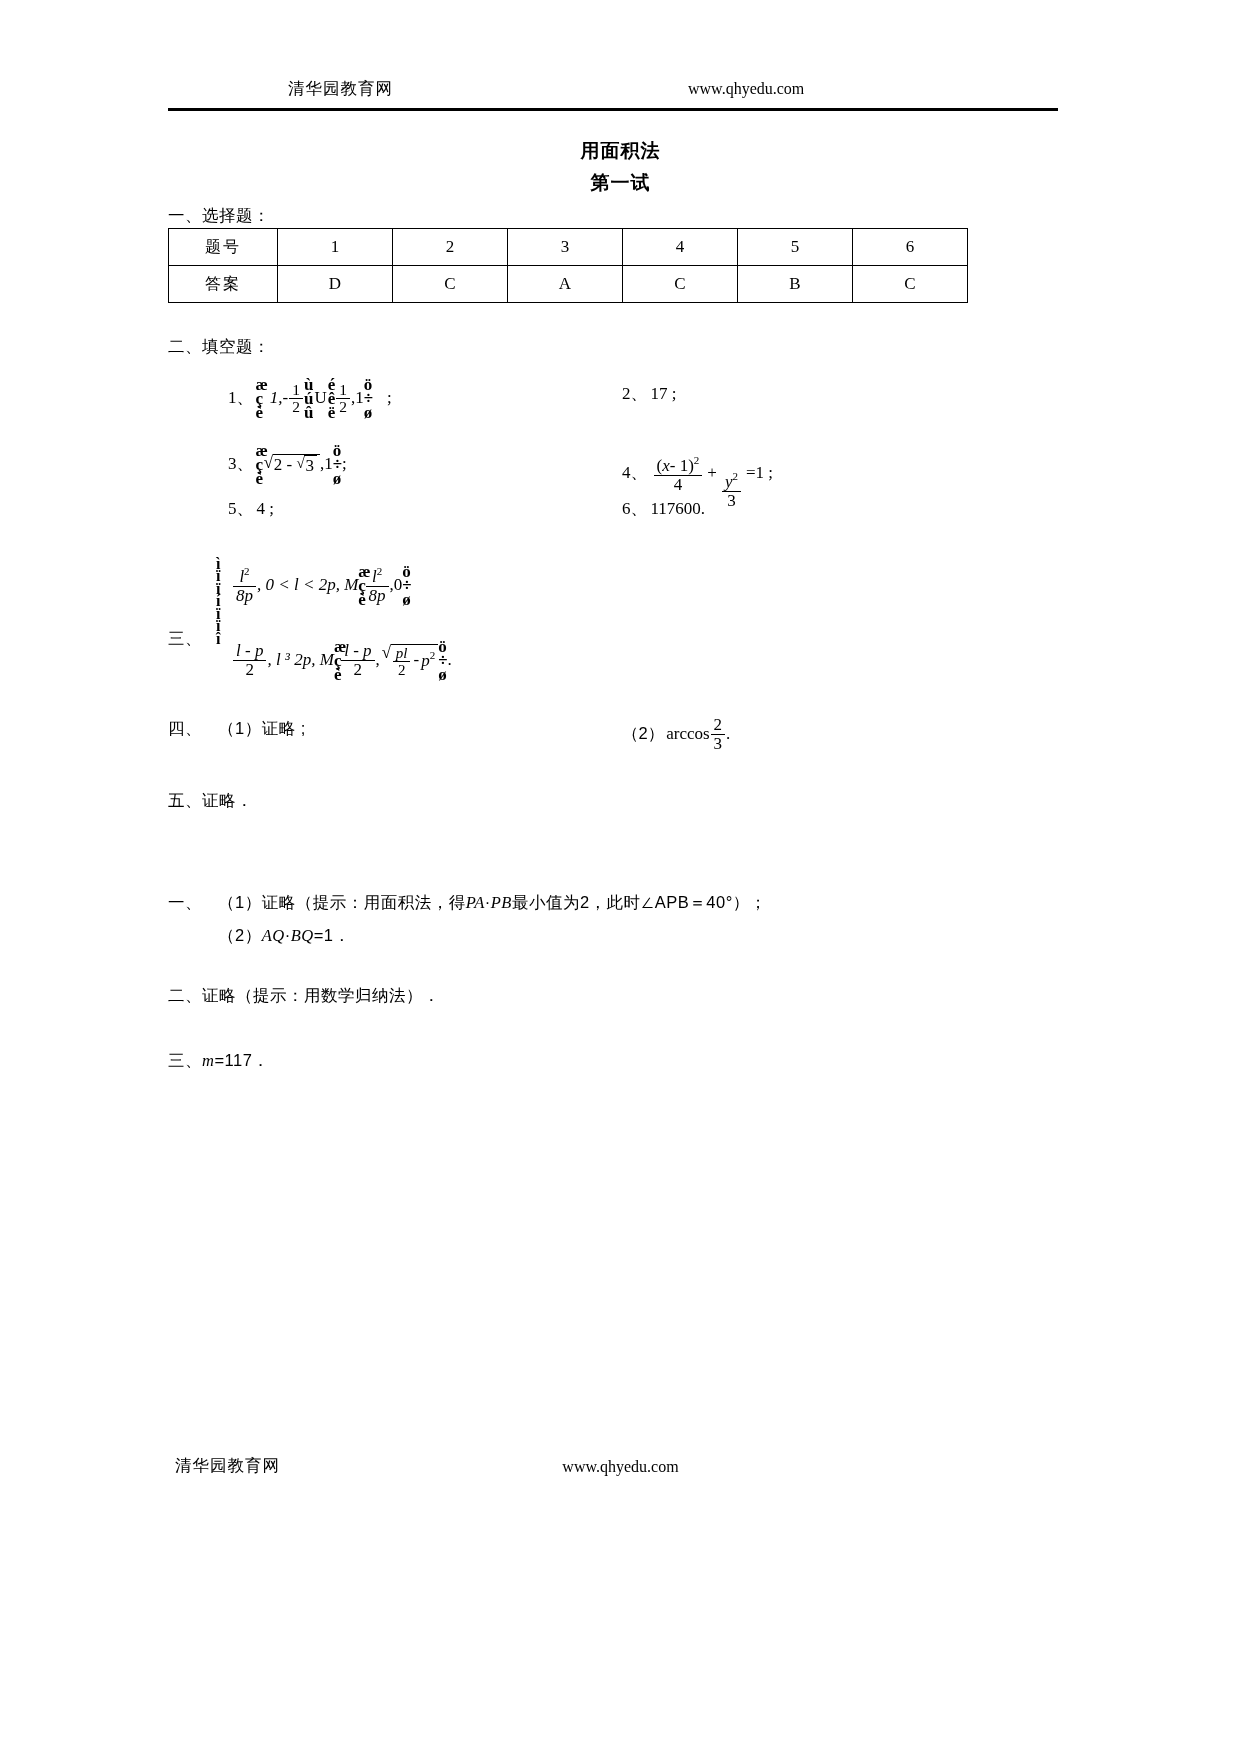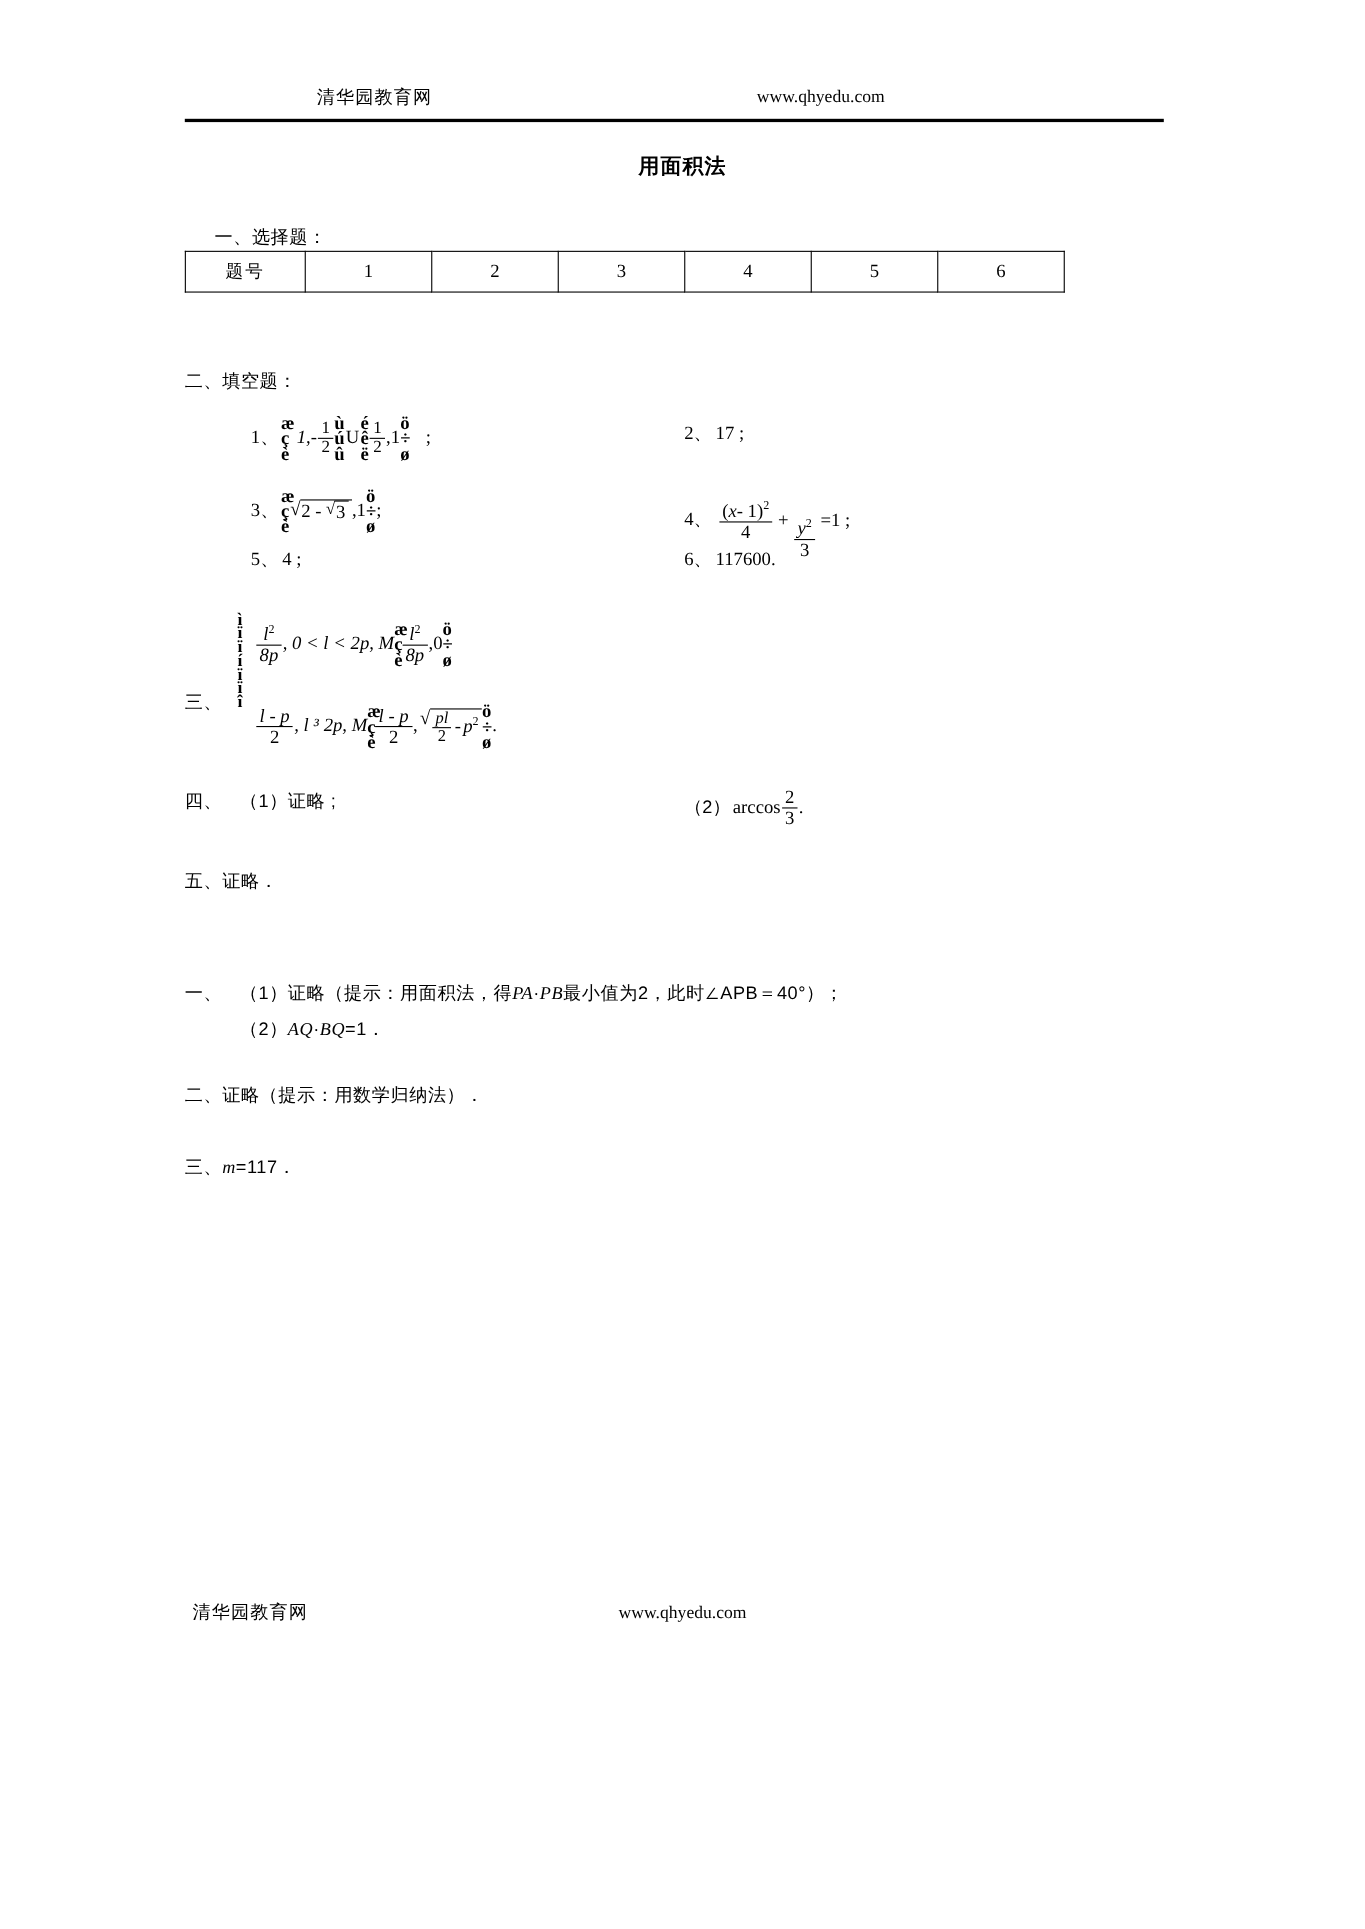--- a/index.html
+++ b/index.html
@@ -217,33 +217,43 @@
 
 <div class="page">
 
   <div class="header">
     <div class="header-left">清华园教育网</div>
     <div class="header-right">www.qhyedu.com</div>
   </div>
   <div class="header-rule"></div>
 
   <div class="doc-title">用面积法</div>
-
-  <div class="sec" style="left:168px; top:205px;margin-left:27px;">一、选择题：</div>
+  <div class="doc-subtitle">第一试</div>
+
+  <div class="sec" style="left:168px; top:205px;">一、选择题：</div>
 
   <table class="choice-table">
     <tbody>
         <tr>
       <td class="head-cell">题号</td>
       <td class="num-cell">1</td>
       <td class="num-cell">2</td>
       <td class="num-cell">3</td>
       <td class="num-cell">4</td>
       <td class="num-cell">5</td>
       <td class="num-cell">6</td>
+    </tr>
+    <tr>
+      <td class="head-cell">答案</td>
+      <td class="num-cell">D</td>
+      <td class="num-cell">C</td>
+      <td class="num-cell">A</td>
+      <td class="num-cell">C</td>
+      <td class="num-cell">B</td>
+      <td class="num-cell">C</td>
     </tr>
   </tbody>
     </table>
 
   <div class="sec" style="left:168px; top:336px;">二、填空题：</div>
 
   <div class="mline" style="left:228px; top:378px;">
     <span>1、</span><span class="glyphcol" style="margin-left:2px;">
       <span>æ</span>
       <span>ç</span>

